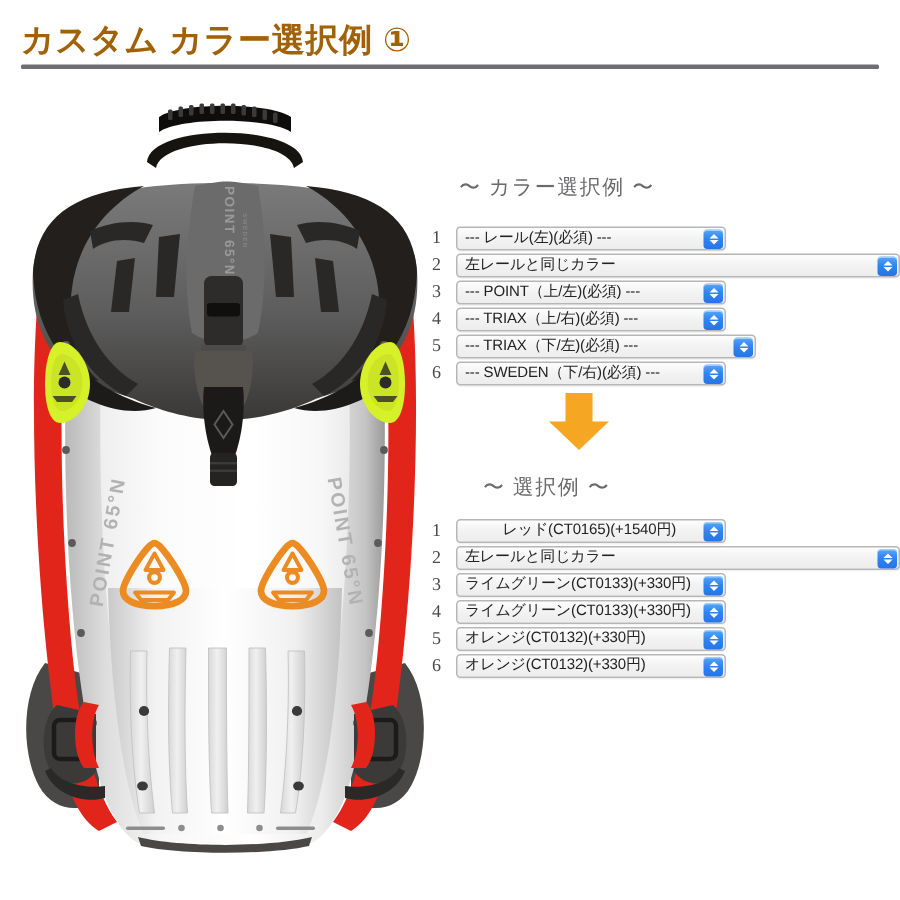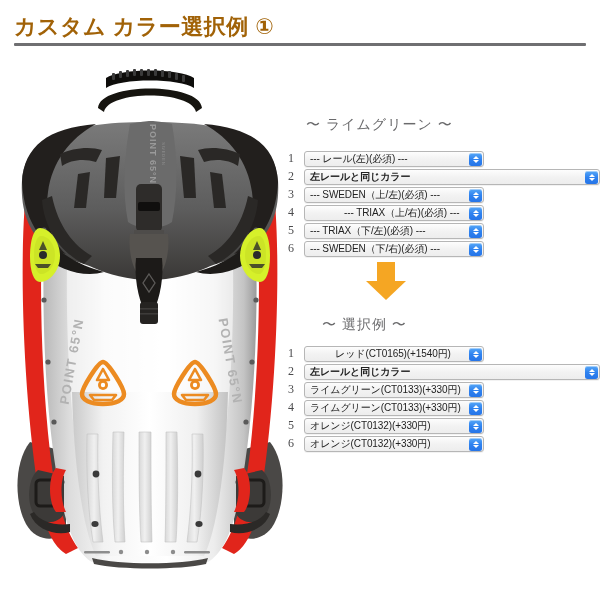--- a/index.html
+++ b/index.html
@@ -52,21 +52,21 @@
     box-shadow:inset 0 1px 0 rgba(255,255,255,0.45);
     display:flex;flex-direction:column;align-items:center;justify-content:center;
   }
   .select .btn .ch{
     width:0;height:0;border-left:3px solid transparent;border-right:3px solid transparent;
   }
   .select .btn .up{border-bottom:3px solid #ffffff;margin-bottom:1px;}
   .select .btn .dn{border-top:3px solid #ffffff;}
 
   
-  .select.wide .val{padding-right:22px;font-weight:bold;}
+  .select.wide .val{padding-right:22px;}
 
   
   .arrow-wrap{position:absolute;}
   .arrow{
     position:relative;width:40px;height:38px;
   }
   .arrow .stem{
     position:absolute;left:11px;top:0;width:18px;height:20px;background:#f5a623;
   }
   .arrow .head{
@@ -271,21 +271,21 @@
         <rect x="242" y="418" width="22" height="26" rx="4" fill="none" stroke="#1d1b19" stroke-width="3"></rect>
         <path d="M56,406 C48,414 48,440 56,450 L66,450 C60,438 60,418 66,408 Z" fill="#e1251b"></path>
         <path d="M244,406 C252,414 252,440 244,450 L234,450 C240,438 240,418 234,408 Z" fill="#e1251b"></path>
         <path d="M30,452 C36,468 56,474 70,470 L70,462 C56,464 40,460 34,450 Z" fill="#2b2927"></path>
         <path d="M270,452 C264,468 244,474 230,470 L230,462 C244,464 260,460 266,450 Z" fill="#2b2927"></path>
       </g>
     </svg>
   </div>
 
   <div class="panel" style="left:306px;top:116px;">
-    <div class="section-head">〜  ライムグリーン  〜</div>
+    <div class="section-head">〜  カラー選択例  〜</div>
   </div>
 
   <div class="panel" style="left:288px;top:150px;">
     <div class="row">
       <div class="row-num">1</div>
       <div class="select" style="width:180px;">
         <div class="val">--- レール(左)(必須) ---</div>
         <div class="btn">
             <span class="ch up"></span>
             <span class="ch dn"></span>
@@ -298,40 +298,40 @@
         <div class="val">左レールと同じカラー</div>
         <div class="btn">
             <span class="ch up"></span>
             <span class="ch dn"></span>
           </div>
       </div>
     </div>
     <div class="row">
       <div class="row-num">3</div>
       <div class="select" style="width:180px;">
-        <div class="val">--- SWEDEN（上/左)(必須) ---</div>
+        <div class="val">--- POINT（上/左)(必須) ---</div>
         <div class="btn">
             <span class="ch up"></span>
             <span class="ch dn"></span>
           </div>
       </div>
     </div>
     <div class="row">
       <div class="row-num">4</div>
-      <div class="select" style="width:180px;padding-left:34px;">
+      <div class="select" style="width:180px;">
         <div class="val">--- TRIAX（上/右)(必須) ---</div>
         <div class="btn">
             <span class="ch up"></span>
             <span class="ch dn"></span>
           </div>
       </div>
     </div>
     <div class="row">
       <div class="row-num">5</div>
-      <div class="select" style="width:180px;">
+      <div class="select" style="width:200px;">
         <div class="val">--- TRIAX（下/左)(必須) ---</div>
         <div class="btn">
             <span class="ch up"></span>
             <span class="ch dn"></span>
           </div>
       </div>
     </div>
     <div class="row">
       <div class="row-num">6</div>
       <div class="select" style="width:180px;">

